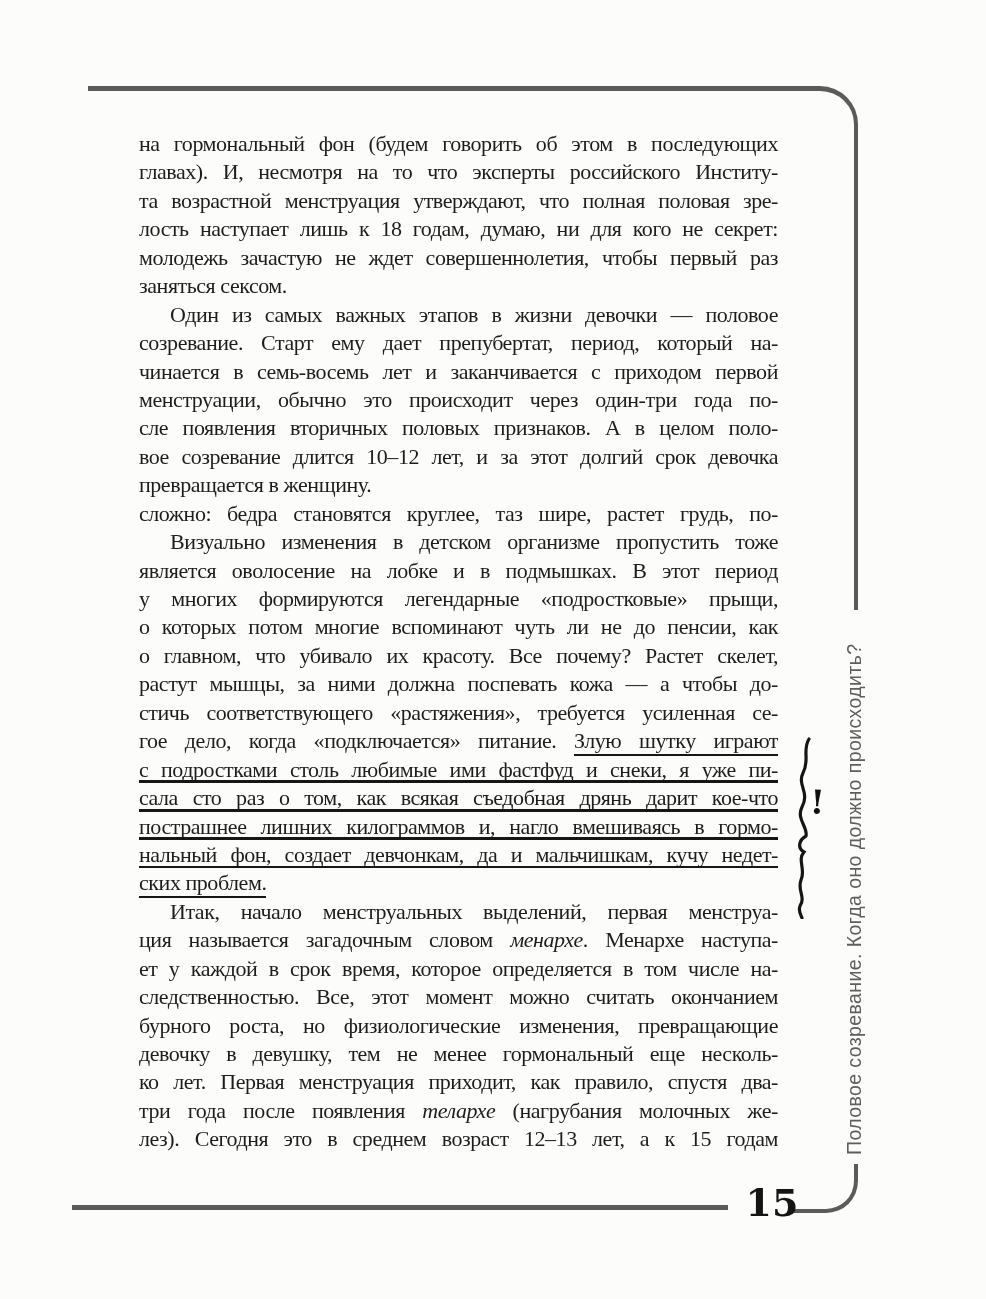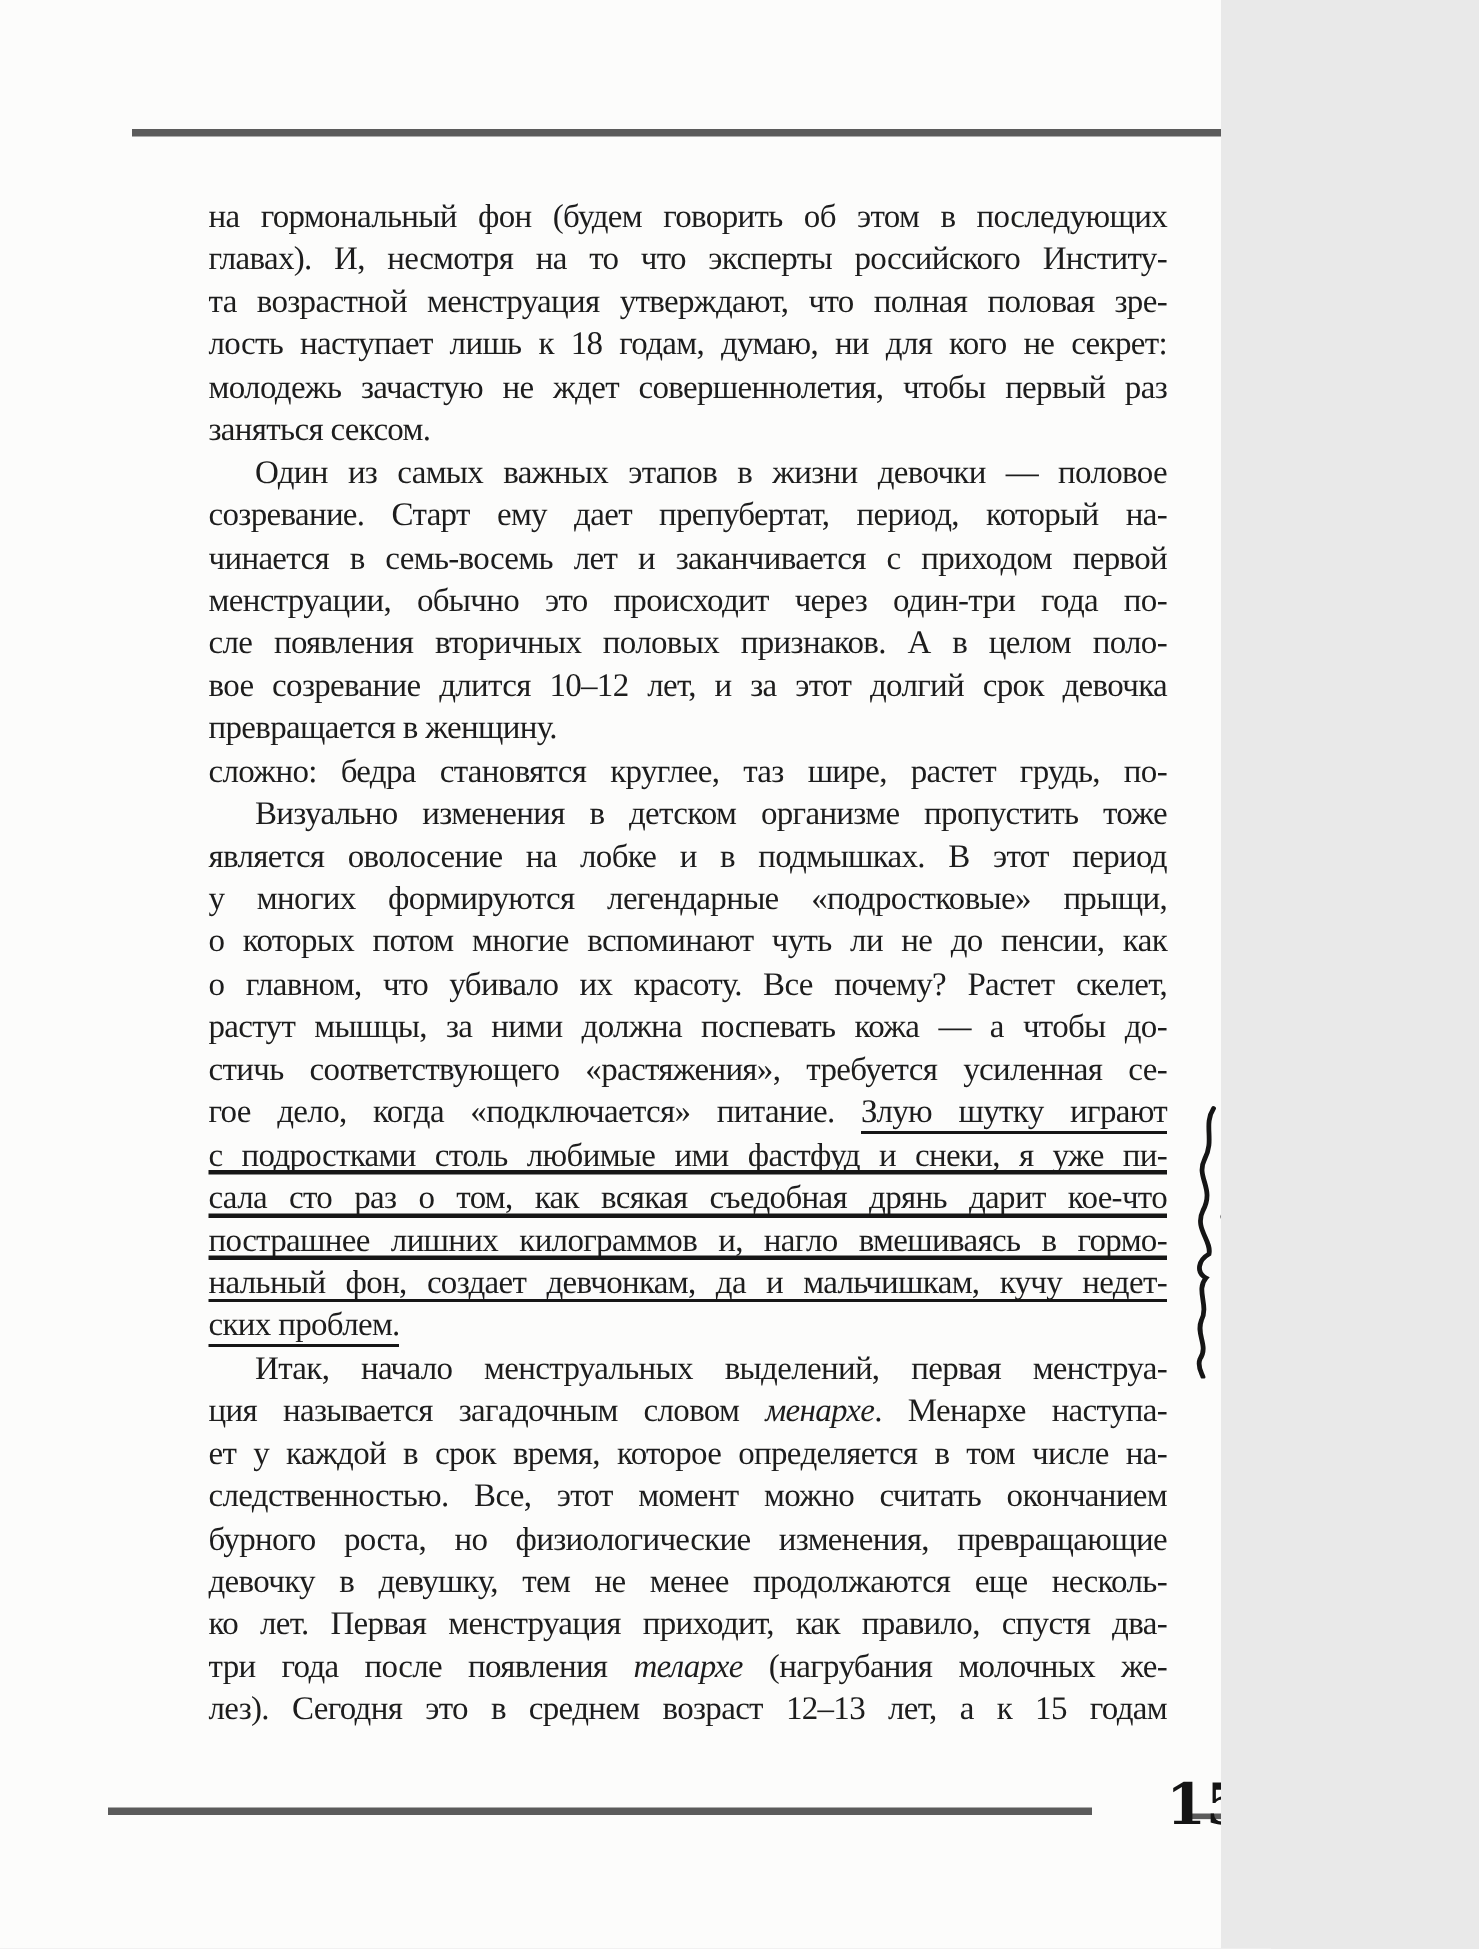--- a/index.html
+++ b/index.html
@@ -1,18 +1,18 @@
 <!DOCTYPE html>
 <html><head>
 <meta charset="utf-8">
 <style>
   html,body{margin:0;padding:0;background:#e9e9e9;}
   .page{
     position:relative;
-    width:814px;height:1299px;
+    width:986px;height:1299px;
     background:#fcfcfb;
     overflow:hidden;
     font-family:"Liberation Serif","DejaVu Serif",serif;
     color:#1d1d1d;
   }
   
   .frame{
     position:absolute;left:88px;top:86px;width:766px;height:519px;
     border-top:5px solid #5b5b5b;border-right:4px solid #5b5b5b;
     border-top-right-radius:38px;
@@ -51,21 +51,21 @@
     color:#101010;transform:rotate(3deg);line-height:1;
   }
   
   .footer-rule-left{position:absolute;left:72px;top:1205px;width:656px;height:4.5px;background:#5b5b5b;}
   .footer-hook{
     position:absolute;left:792px;top:1164px;width:62px;height:45px;
     border-right:4px solid #5b5b5b;border-bottom:4.5px solid #5b5b5b;
     border-bottom-right-radius:32px;
   }
   .page-number{
-    position:absolute;left:770px;top:1184px;width:68px;
+    position:absolute;left:738px;top:1184px;width:68px;
     text-align:center;font-family:"DejaVu Serif",serif;
     font-weight:700;font-size:38px;line-height:1;color:#141414;
   }
 </style>
 </head>
 <body>
 
 <div class="page">
 
   <div class="frame"></div>
@@ -96,21 +96,21 @@
       <div class="line ufull"><span>с подростками столь любимые ими фастфуд и снеки, я уже пи-</span></div>
       <div class="line ufull"><span>сала сто раз о том, как всякая съедобная дрянь дарит кое-что</span></div>
       <div class="line ufull"><span>пострашнее лишних килограммов и, нагло вмешиваясь в гормо-</span></div>
       <div class="line ufull"><span>нальный фон, создает девчонкам, да и мальчишкам, кучу недет-</span></div>
       <div class="line noj"><span class="useg">ских проблем.</span></div>
       <div class="line indent"><span>Итак, начало менструальных выделений, первая менструа-</span></div>
       <div class="line"><span>ция называется загадочным словом </span><span class="it">менархе</span><span>. Менархе наступа-</span></div>
       <div class="line"><span>ет у каждой в срок время, которое определяется в том числе на-</span></div>
       <div class="line"><span>следственностью. Все, этот момент можно считать окончанием</span></div>
       <div class="line"><span>бурного роста, но физиологические изменения, превращающие</span></div>
-      <div class="line"><span>девочку в девушку, тем не менее продолжаются еще несколь-</span></div>
+      <div class="line"><span>девочку в девушку, тем не менее гормональный еще несколь-</span></div>
       <div class="line"><span>ко лет. Первая менструация приходит, как правило, спустя два-</span></div>
       <div class="line"><span>три года после появления </span><span class="it">телархе</span><span> (нагрубания молочных же-</span></div>
       <div class="line"><span>лез). Сегодня это в среднем возраст 12–13 лет, а к 15 годам</span></div>
     </div>
 
   <svg class="squiggle" width="26" height="182" viewBox="0 0 26 182">
     <path d="M16 2 C9 13 17 23 10 36 C4 48 17 55 9 70 C3 82 15 90 13 99
              C6 103 4 111 11 115 C4 123 13 133 8 143 C4 153 13 160 7 169
              C5 174 8 178 9 181" fill="none" stroke="#151515" stroke-width="3.2" stroke-linecap="round"></path>
   </svg>

